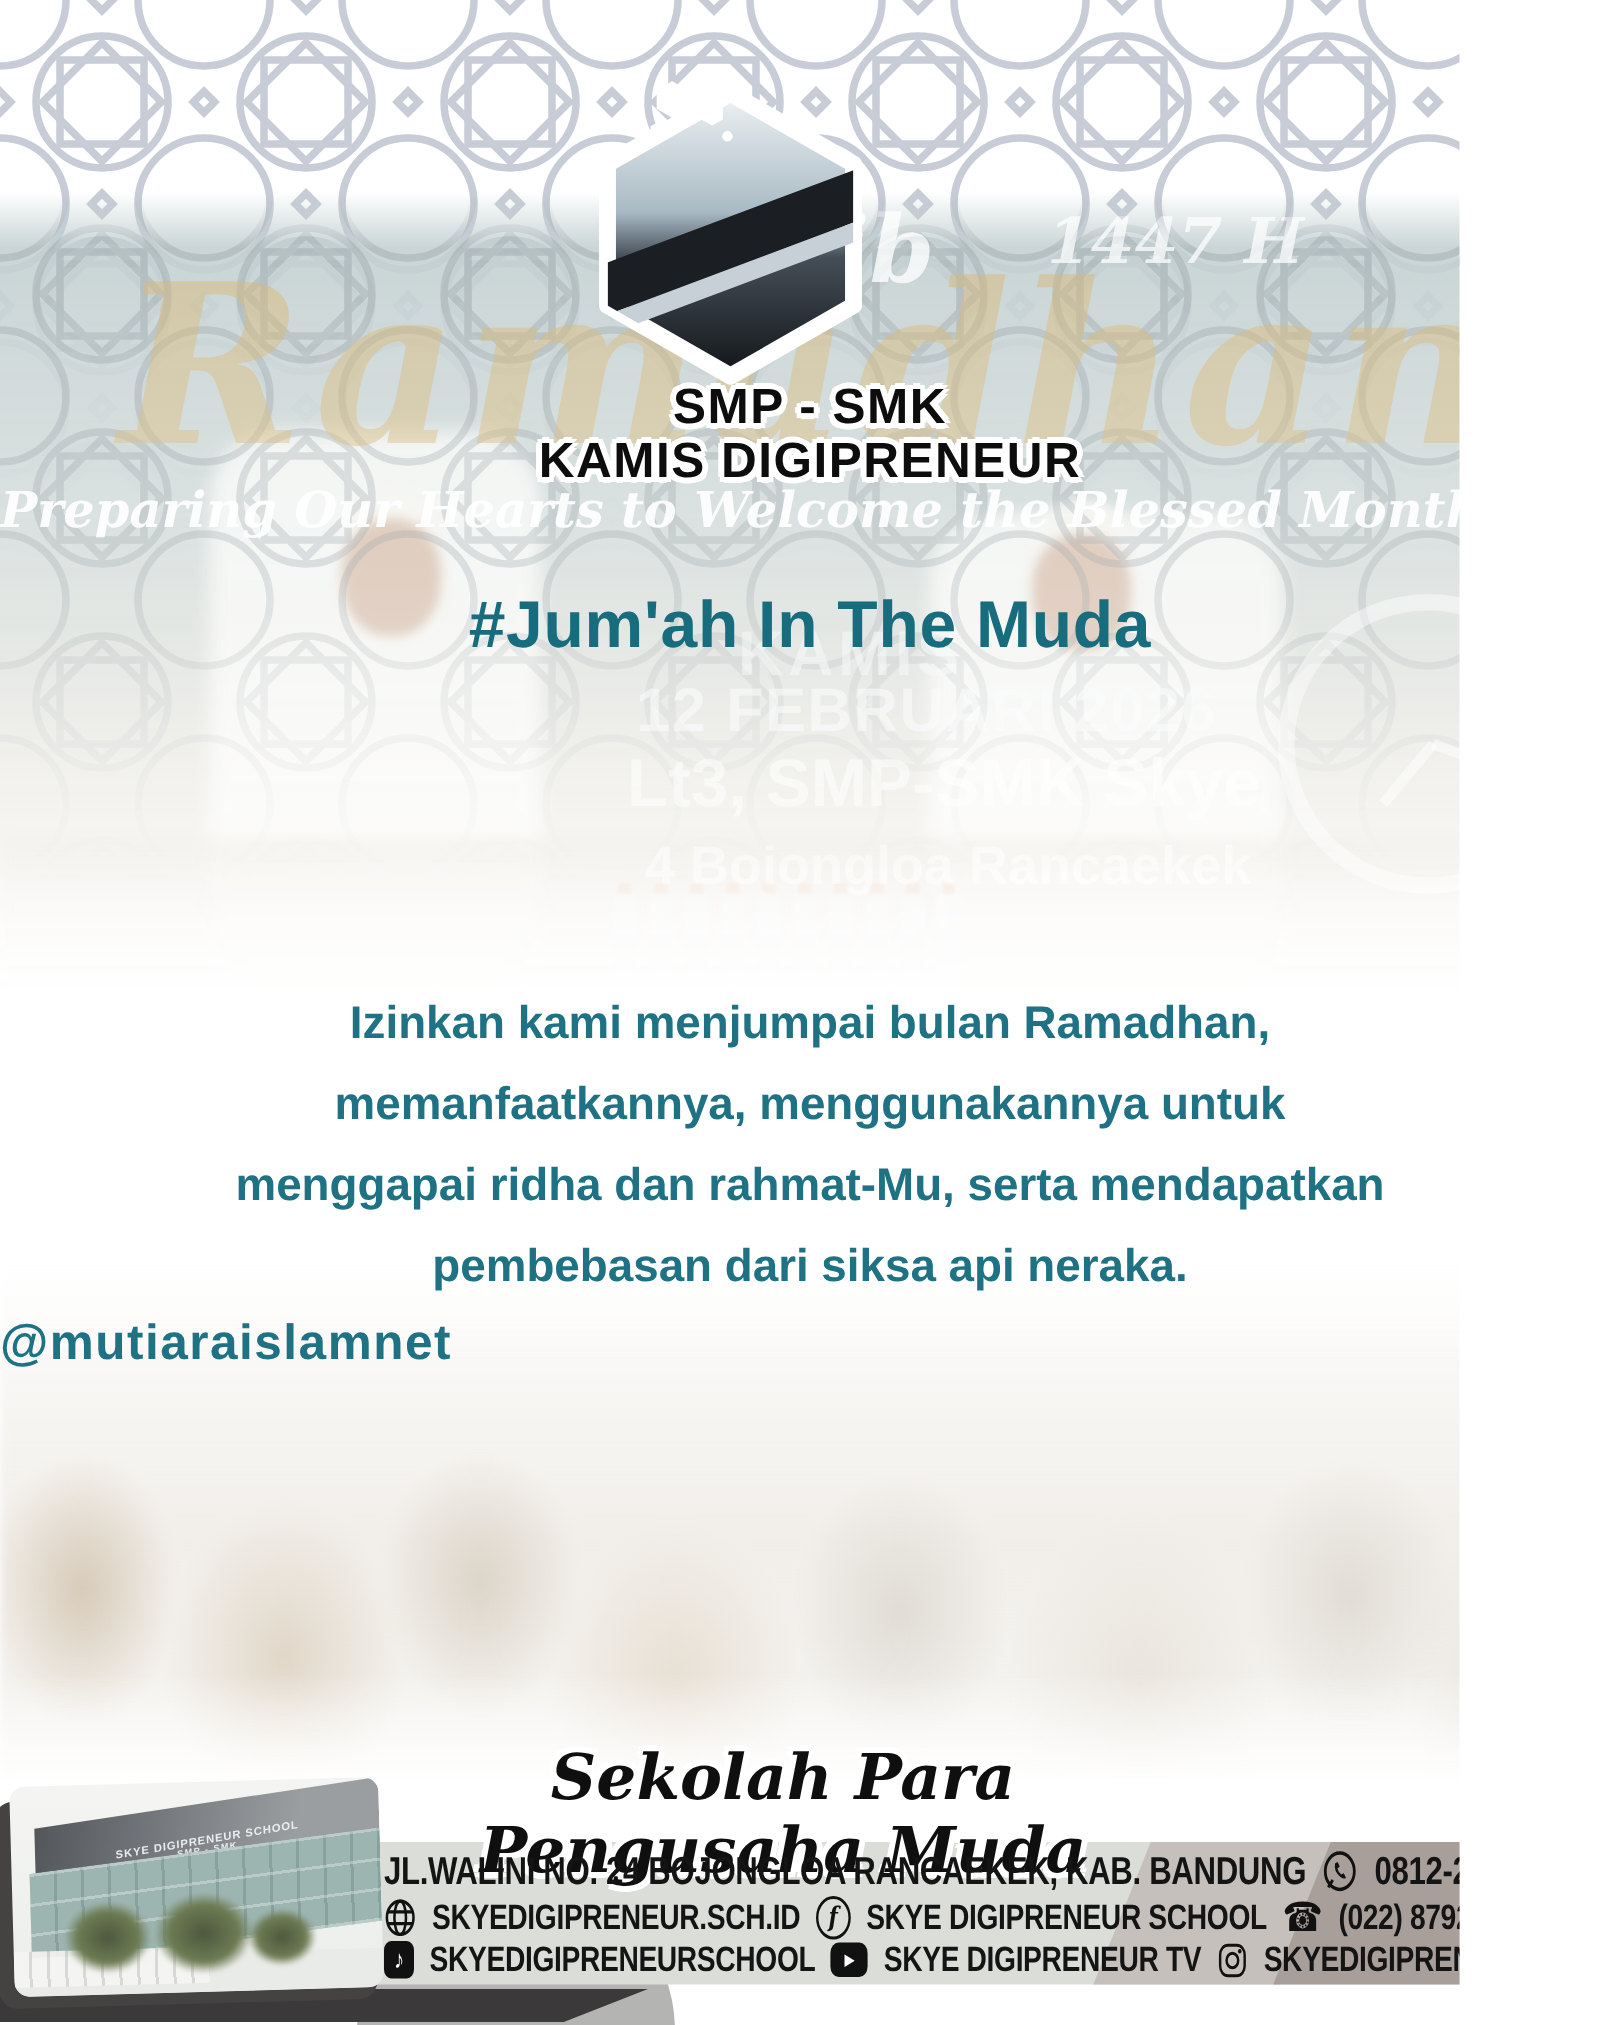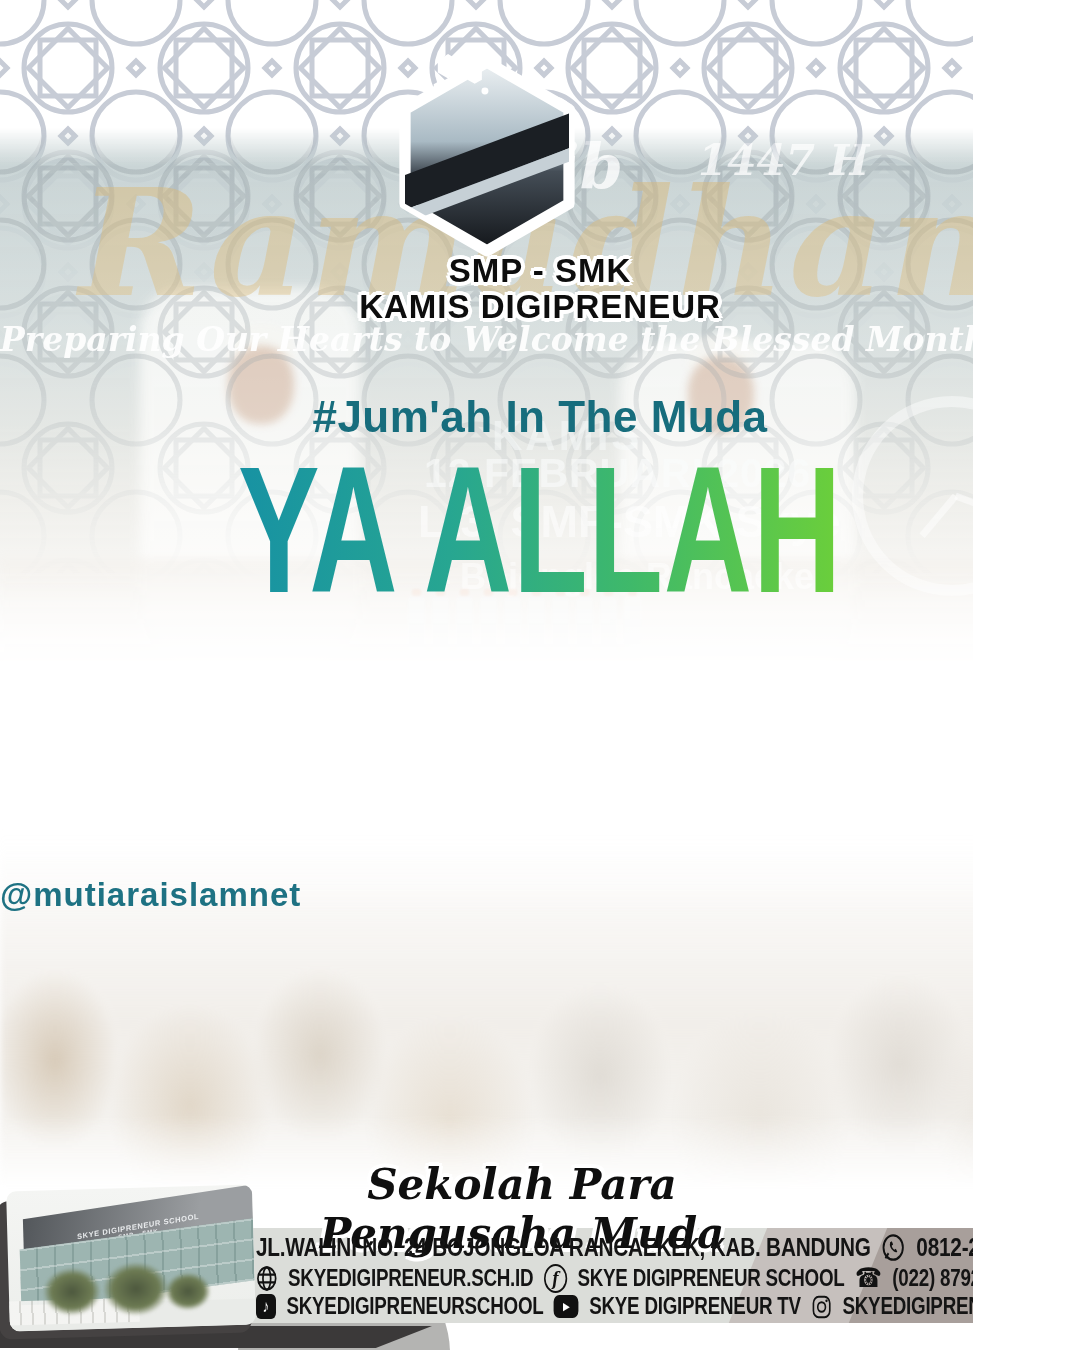--- a/index.html
+++ b/index.html
@@ -242,21 +242,26 @@
         <polygon points="78,12 85,16 85,25 78,29 71,25 71,16"></polygon>
         <polygon points="44,26 50,29.5 50,36.5 44,40 38,36.5 38,29.5"></polygon>
         <circle cx="88" cy="36" r="3.4"></circle>
       </g>
     </svg>
   </div>
   <div class="brand-line l1 outline-white">SMP - SMK</div>
   <div class="brand-line l2 outline-white">KAMIS DIGIPRENEUR</div>
 
   <div class="hashtag">#Jum'ah In The Muda</div>
-  <div class="headline"><span>YA ALLAH</span></div>
+  <div class="quote">
+    <div class="qline">Izinkan kami menjumpai bulan Ramadhan,</div>
+    <div class="qline">memanfaatkannya, menggunakannya untuk</div>
+    <div class="qline">menggapai ridha dan rahmat-Mu, serta mendapatkan</div>
+    <div class="qline">pembebasan dari siksa api neraka.</div>
+  </div>
   <div class="credit">@mutiaraislamnet</div>
 
   <div class="tagline outline-white">Sekolah Para Pengusaha Muda</div>
   <div class="gray-circle"></div>
   <div class="band">
     <div class="s1"></div>
     <div class="s2"></div>
   </div>
   <div class="dark-bar"></div>
 

